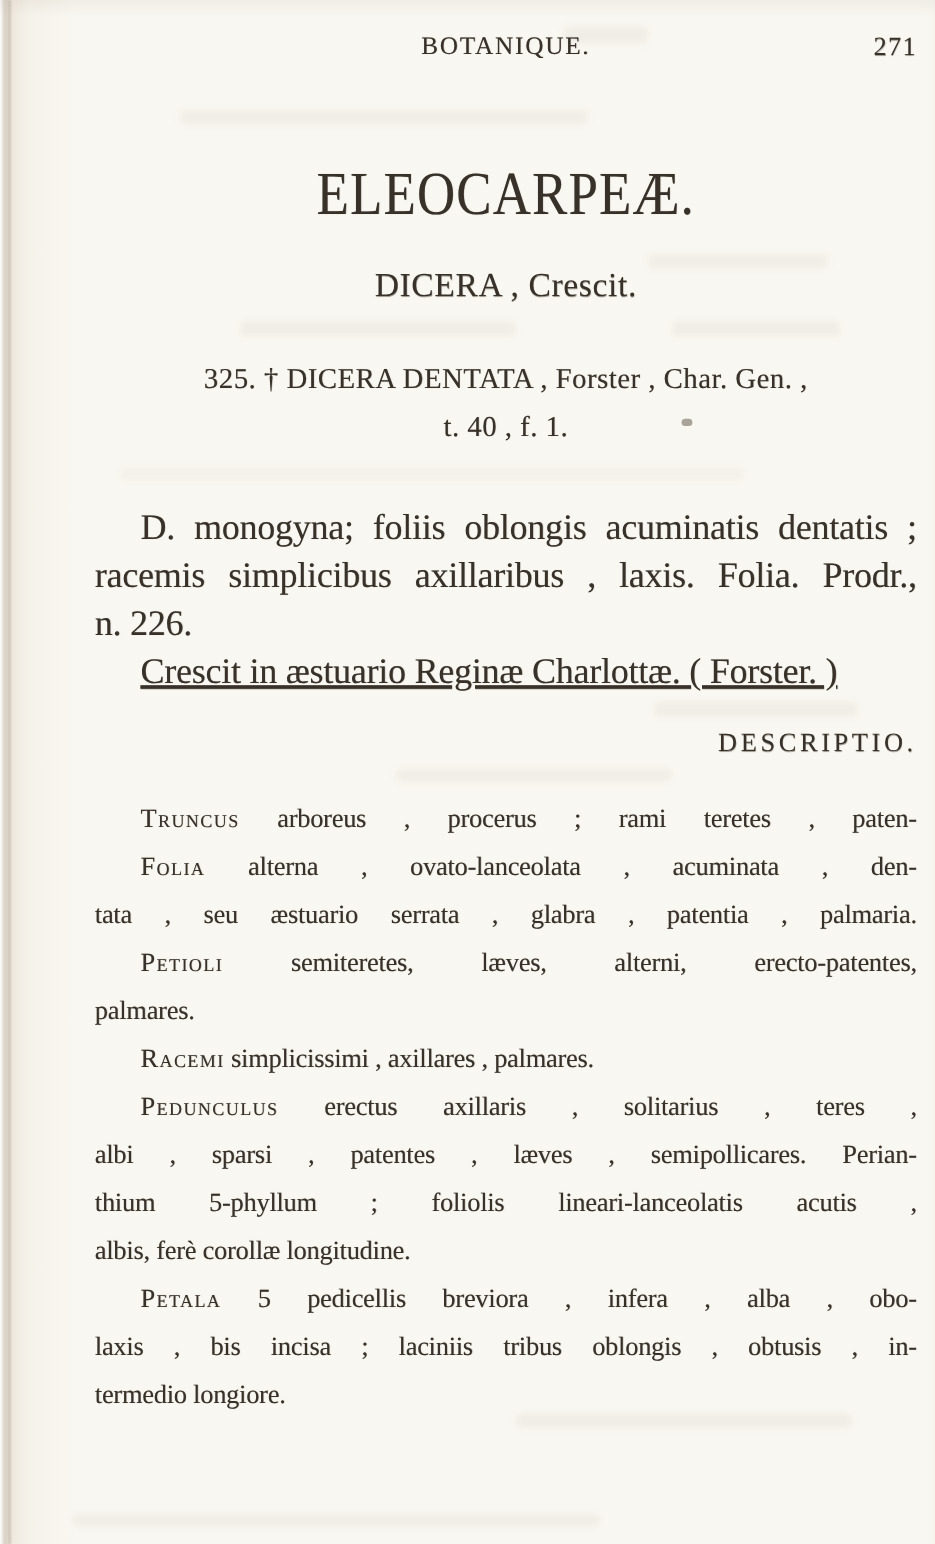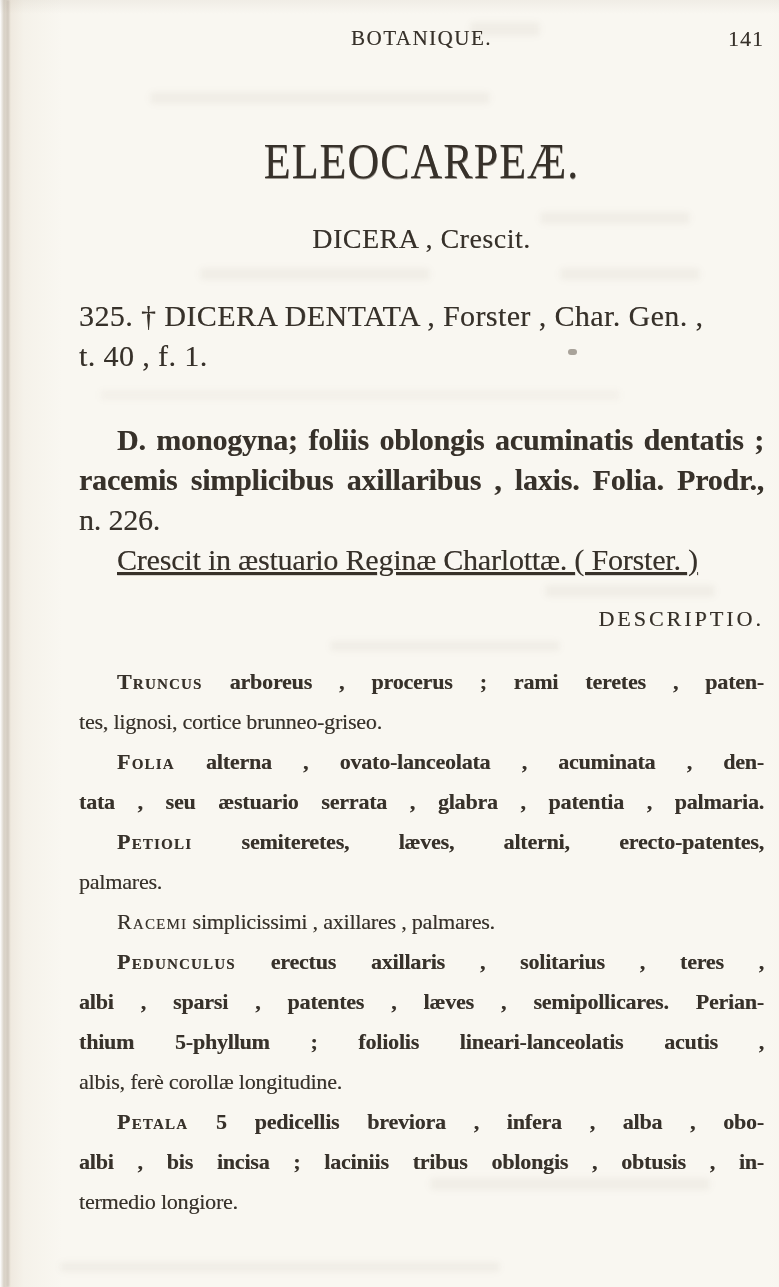--- a/index.html
+++ b/index.html
@@ -40,26 +40,26 @@
   .page-number{position:absolute;right:0;top:26px;font-size:22px;letter-spacing:1px;}
 
   .family-title{
     margin:80px 0 0 0;text-align:center;font-weight:normal;
     font-size:44px;letter-spacing:1px;line-height:52px;
     transform:scaleY(1.16);transform-origin:center;
   }
   .genus-title{margin:34px 0 0 0;text-align:center;font-weight:normal;
     font-size:28px;letter-spacing:0.5px;line-height:34px;}
 
-  .entry-heading{margin-top:40px;font-size:30px;line-height:40px;letter-spacing:0.4px;}
+  .entry-heading{margin-top:40px;font-size:24px;line-height:40px;text-align:center;letter-spacing:0.4px;}
 
   .text-block{font-size:30px;}
   .line{line-height:40px;letter-spacing:-0.2px;}
   .line.first{text-indent:38px;}
-  .line.j{text-align:justify;text-align-last:justify;font-weight:bold;}
+  .line.j{text-align:justify;text-align-last:justify;}
   #diagnosis{margin-top:44px;}
   .habitat{margin-top:0;text-decoration:underline;}
 
   .section-heading{margin-top:26px;text-align:right;
     font-size:22px;letter-spacing:3px;line-height:26px;}
 
   #description{margin-top:30px;font-size:22px;}
   .lead{font-variant:small-caps;letter-spacing:1.2px;}
 </style>
 </head>
@@ -76,21 +76,21 @@
   <div class="ghost g7"></div>
   <div class="ghost g8"></div>
   <div class="ghost g9"></div>
   <div class="ghost g10"></div>
   <div class="ghost gdot"></div>
 
   <div class="content ink">
 
     <header class="running-head">
       <span class="running-title">BOTANIQUE.</span>
-      <span class="page-number">141</span>
+      <span class="page-number">271</span>
     </header>
 
     <h1 class="family-title">ELEOCARPEÆ.</h1>
 
     <h2 class="genus-title">DICERA , Crescit.</h2>
 
     <div class="entry-heading">
       <div class="entry-line">325. † DICERA DENTATA , Forster , Char. Gen. ,</div>
       <div class="entry-line">t. 40 , f. 1.</div>
     </div>
@@ -105,40 +105,39 @@
 
     <div class="text-block habitat">
       <div class="line first">Crescit in æstuario Reginæ Charlottæ. ( Forster. )</div>
     </div>
 
     <div class="section-heading">DESCRIPTIO.</div>
 
     <div id="description">
         <div>
           <div class="line first j"><span class="lead">Truncus</span> arboreus , procerus ; rami teretes , paten-</div>
-          <div class="line">tes, lignosi, cortice brunneo-griseo.</div>
         </div>
         <div>
           <div class="line first j"><span class="lead">Folia</span> alterna , ovato-lanceolata , acuminata , den-</div>
           <div class="line j">tata , seu æstuario serrata , glabra , patentia , palmaria.</div>
         </div>
         <div>
           <div class="line first j"><span class="lead">Petioli</span> semiteretes, læves, alterni, erecto-patentes,</div>
           <div class="line">palmares.</div>
         </div>
         <div>
           <div class="line first"><span class="lead">Racemi</span> simplicissimi , axillares , palmares.</div>
         </div>
         <div>
           <div class="line first j"><span class="lead">Pedunculus</span> erectus axillaris , solitarius , teres ,</div>
           <div class="line j">albi , sparsi , patentes , læves , semipollicares. Perian-</div>
           <div class="line j">thium 5-phyllum ; foliolis lineari-lanceolatis acutis ,</div>
           <div class="line">albis, ferè corollæ longitudine.</div>
         </div>
         <div>
           <div class="line first j"><span class="lead">Petala</span> 5 pedicellis breviora , infera , alba , obo-</div>
-          <div class="line j">albi , bis incisa ; laciniis tribus oblongis , obtusis , in-</div>
+          <div class="line j">laxis , bis incisa ; laciniis tribus oblongis , obtusis , in-</div>
           <div class="line">termedio longiore.</div>
         </div>
       </div>
 
   </div>
 </div>
 
 </body></html>

